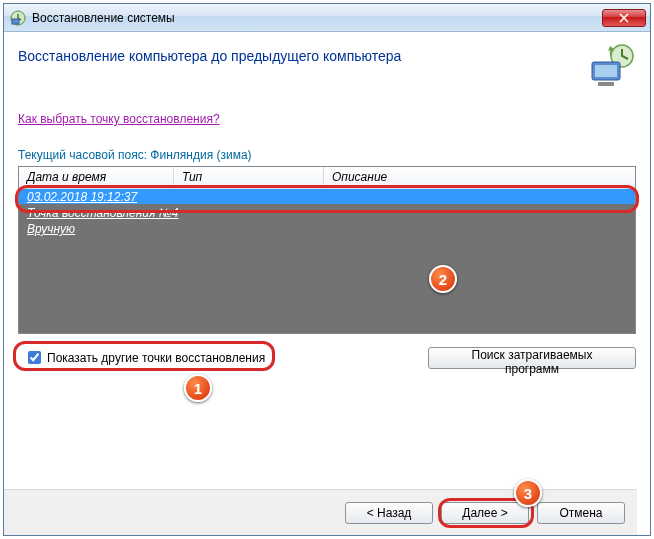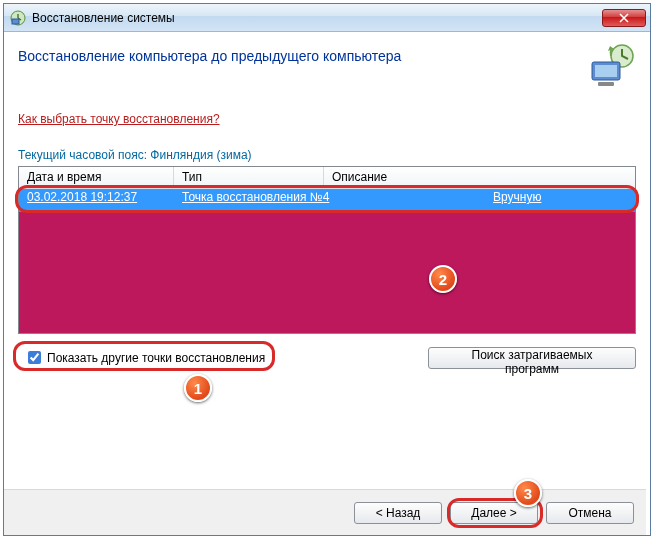--- a/index.html
+++ b/index.html
@@ -63,21 +63,21 @@
     font-weight: 500;
     margin-top: 6px;
   }
   .big-icon {
     width: 48px; height: 48px;
   }
   .link-row {
     margin: 0 0 22px 0;
   }
   .link {
-    color: #b91c1c;
+    color: #a21caf;
     text-decoration: underline;
     cursor: pointer;
   }
   .tz-label {
     margin-bottom: 4px;
     color: #0369a1;
   }
   .table-wrap {
     position: relative;
   }
@@ -85,21 +85,22 @@
     position: absolute;
     top: 19px; left: -3px; right: -3px; height: 28px;
     border: 3px solid #d92a2a;
     border-radius: 12px;
     pointer-events: none;
   }
   .table {
     width: 100%;
     border: 1px solid #828790;
     height: 168px;
-    background: #be185d;
+    background: #737373;
+    font-style: italic;
   }
   .thead {
     display: flex;
     background: linear-gradient(to bottom, #ffffff, #f0f3f7);
     border-bottom: 1px solid #d6dadf;
     height: 22px;
   }
   .th {
     padding: 3px 8px;
     border-right: 1px solid #d6dadf;
@@ -107,21 +108,22 @@
     font-size: 12px;
   }
   .th:last-child { border-right: none; }
   .col-date { width: 155px; }
   .col-desc { width: 250px; flex: 1; }
   .col-type { width: 150px; }
   .trow {
     display: flex;
     background: #3399ff;
     color: #fff;
-    height: 23px;
+    height: 15px;
+    flex-direction: column;
   }
   .td {
     padding: 1px 8px;
     font-size: 12px;
     text-decoration: underline;
   }
   .badge {
     position: absolute;
     width: 28px; height: 28px;
     border-radius: 50%;
@@ -166,21 +168,21 @@
     background: linear-gradient(to bottom, #fdfdfd, #e6e9ed);
     border: 1px solid #8a9199;
     border-radius: 3px;
     font-size: 12px;
     font-family: inherit;
     cursor: pointer;
   }
   .btn-search { width: 208px; }
   .footer {
     position: absolute;
-    bottom: 0; left: 0; right: 4px;
+    bottom: 0; left: 0; right: 13px;
     height: 46px;
     background: #f0f0f0;
     border-top: 1px solid #d6d9de;
     display: flex;
     justify-content: flex-end;
     align-items: center;
     padding-right: 12px;
     gap: 8px;
   }
   .btn-nav { width: 88px; }

